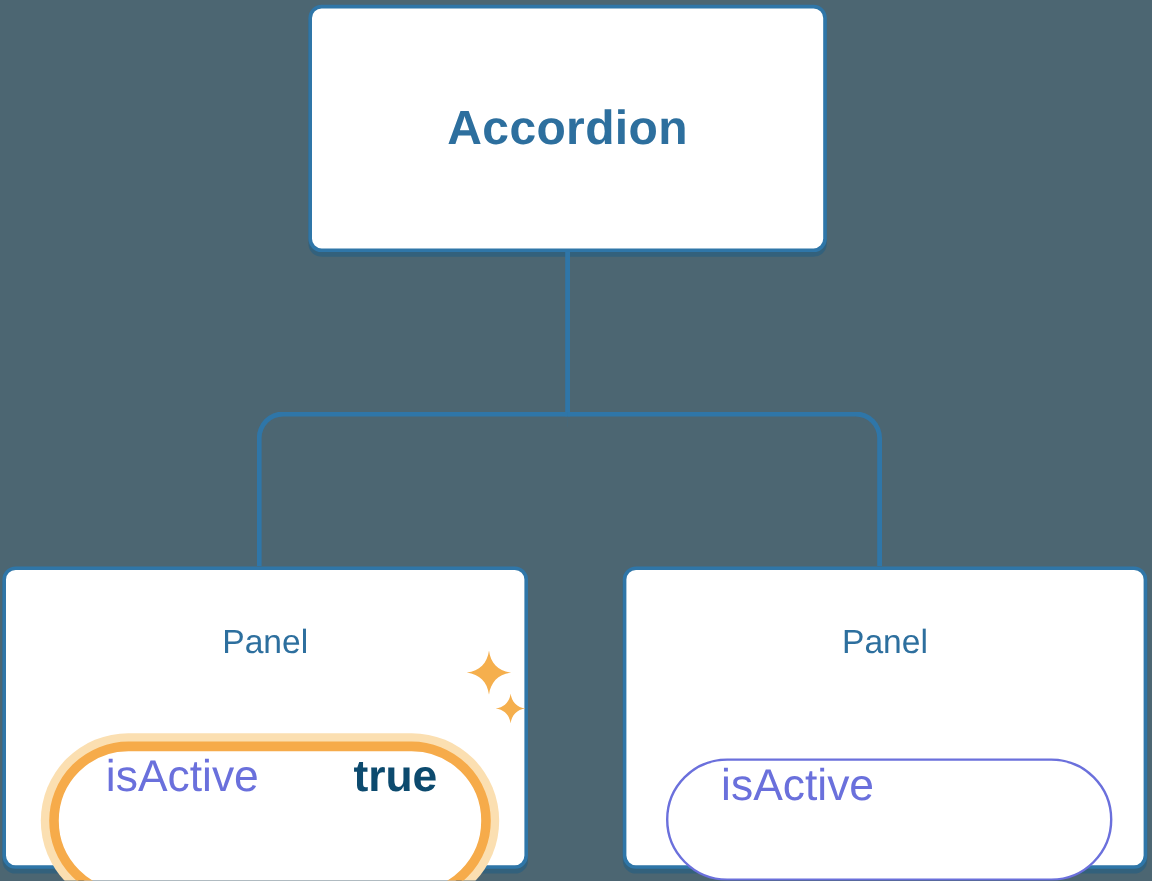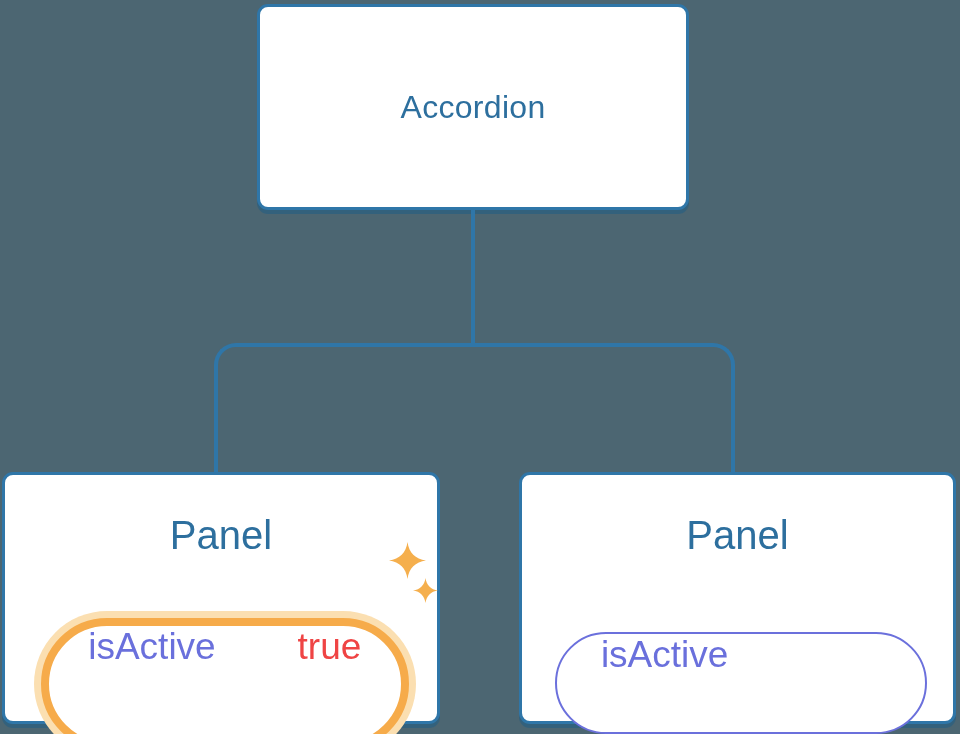--- a/index.html
+++ b/index.html
@@ -27,22 +27,22 @@
     left: 257px;
     top: 4px;
     width: 432px;
     height: 206px;
     display: flex;
     align-items: center;
     justify-content: center;
   }
   .node-label {
     color: #2D6F9E;
-    font-size: 32px;
-    font-weight: 400;
+    font-size: 40px;
+    font-weight: 700;
     letter-spacing: 0.3px;
   }
   
   .stem-center {
     position: absolute;
     left: 471px;
     top: 210px;
     width: 4px;
     height: 137px;
     background: #2F76A8;
@@ -75,21 +75,21 @@
   }
   .panel-left { left: 2px; }
   .panel-right { left: 519px; width: 437px; }
   .panel-title {
     position: absolute;
     top: 38px;
     left: 0;
     width: 100%;
     text-align: center;
     color: #2D6F9E;
-    font-size: 40px;
+    font-size: 28px;
     font-weight: 500;
     line-height: 44px;
   }
   
   .pill {
     position: absolute;
     display: flex;
     align-items: flex-start;
     box-sizing: border-box;
     background: #ffffff;
@@ -119,22 +119,22 @@
     justify-content: center;
     font-size: 37px;
     color: #6A70DC;
   }
   .pill-cell-key { flex: 0 0 58.5%; }
   .pill-cell-val { flex: 1 1 auto; }
   .pill-divider { flex: 0 0 auto; }
   .pill-active .pill-divider { width: 3px; background: #F5B158; }
   .pill-inactive .pill-divider { width: 2.5px; background: #6B70DC; }
   .pill-active .pill-cell-val {
-    font-weight: 400;
-    color: #ef4444;
+    font-weight: 700;
+    color: #0c4a6e;
   }
   
   .sparkle {
     position: absolute;
     line-height: 0;
   }
   .sparkle-large { left: 384px; top: 67px; }
   .sparkle-small { left: 408px; top: 103px; }
 </style>
 </head>

